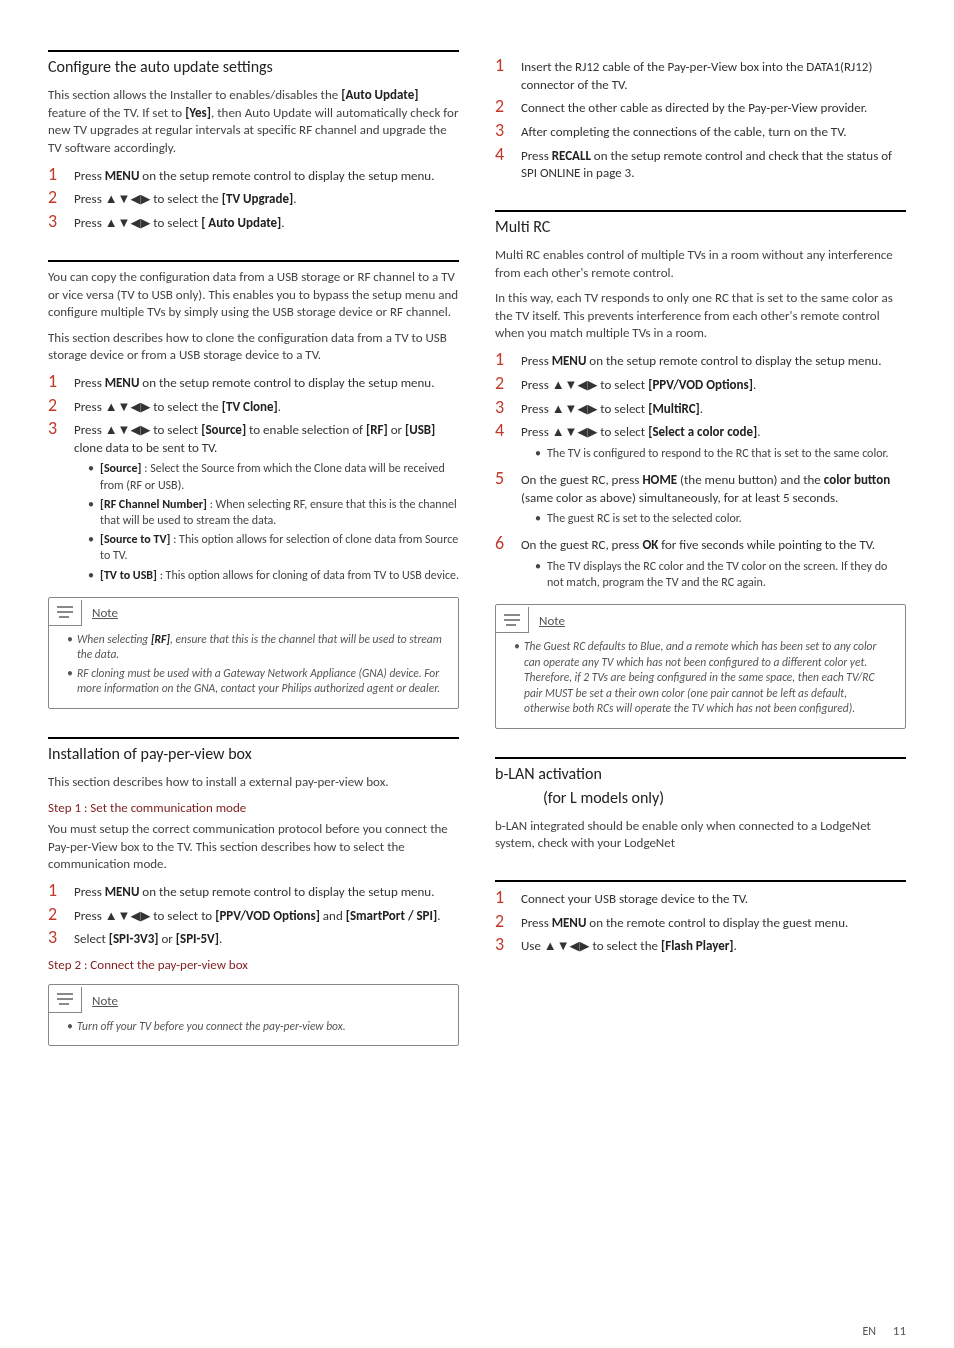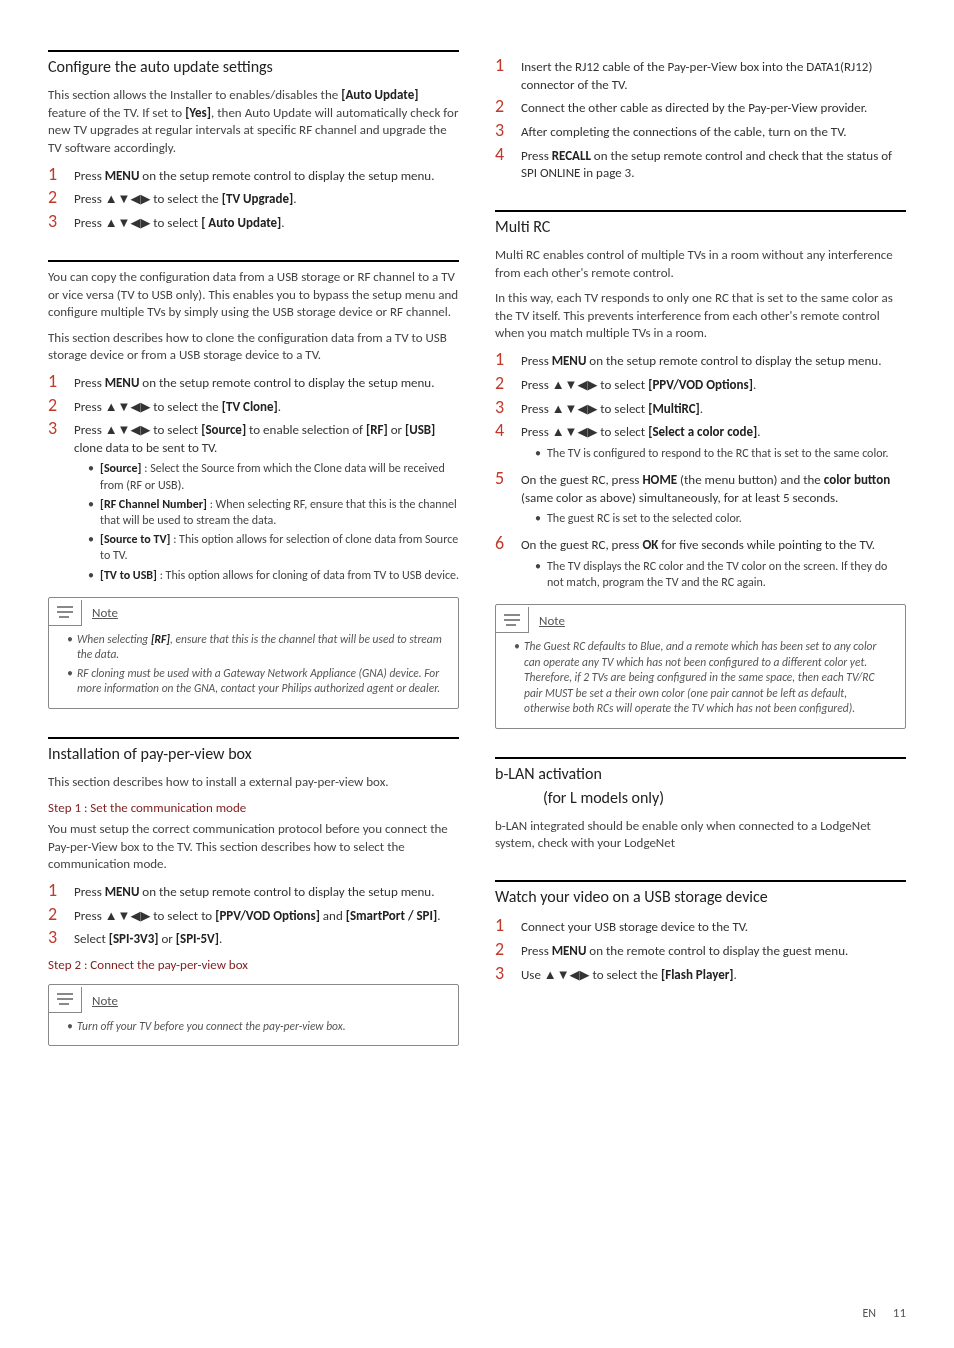--- a/index.html
+++ b/index.html
@@ -88,21 +88,21 @@
     background: #888;
   }
   .notebox .noteicon .line.short { width: 10px; align-self: flex-start; margin-left: 2px;}
   .notebox .notehead .notelabel { font-size: 13px; color: #555; }
   .notebox ul { list-style: none; padding: 4px 10px 8px 18px; font-style: italic; }
   .notebox ul li { position: relative; padding-left: 10px; margin-bottom: 3px; }
   .notebox ul li::before { content: "•"; position: absolute; left: 0; }
   .stephead { font-weight: 400; margin: 0 0 4px 0; color: #7f1d1d; }
   .footer {
     position: absolute;
-    bottom: 26px;
+    bottom: 8px;
     right: 48px;
     font-size: 12px;
     color: #555;
   }
   .footer .pg { margin-left: 14px; font-size: 13px; }
 </style>
 </head>
 <body>
 
 <div class="columns">
@@ -297,21 +297,20 @@
 
     <div class="section">
       <hr class="heavy">
       <h2>b-LAN activation</h2>
       <h3 class="sub">(for L models only)</h3>
       <p>b-LAN integrated should be enable only when connected to a LodgeNet system, check with your LodgeNet</p>
     </div>
 
     <div class="section">
       <hr class="heavy">
-      <h2>Watch your video on a USB storage device</h2>
       <ol class="numlist">
         <li>
             <span class="num">1</span>
             <span class="body">Connect your USB storage device to the TV.</span>
           </li>
         <li>
             <span class="num">2</span>
             <span class="body">Press <span class="bold">MENU</span> on the remote control to display the guest menu.</span>
           </li>
         <li>

